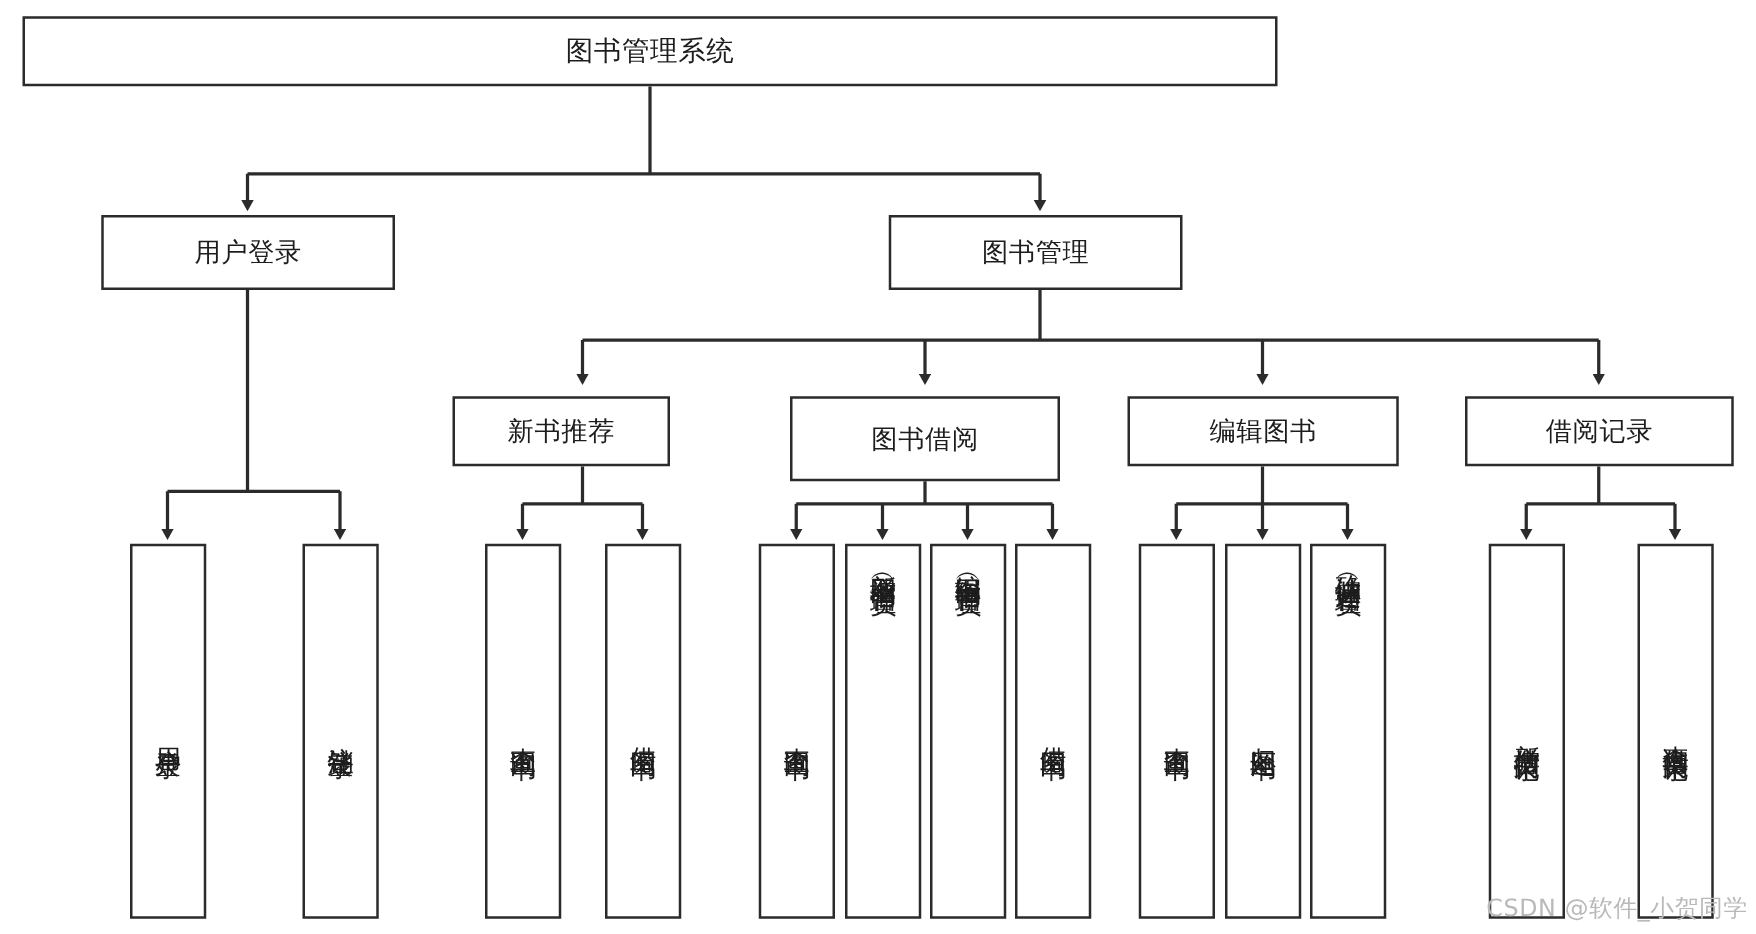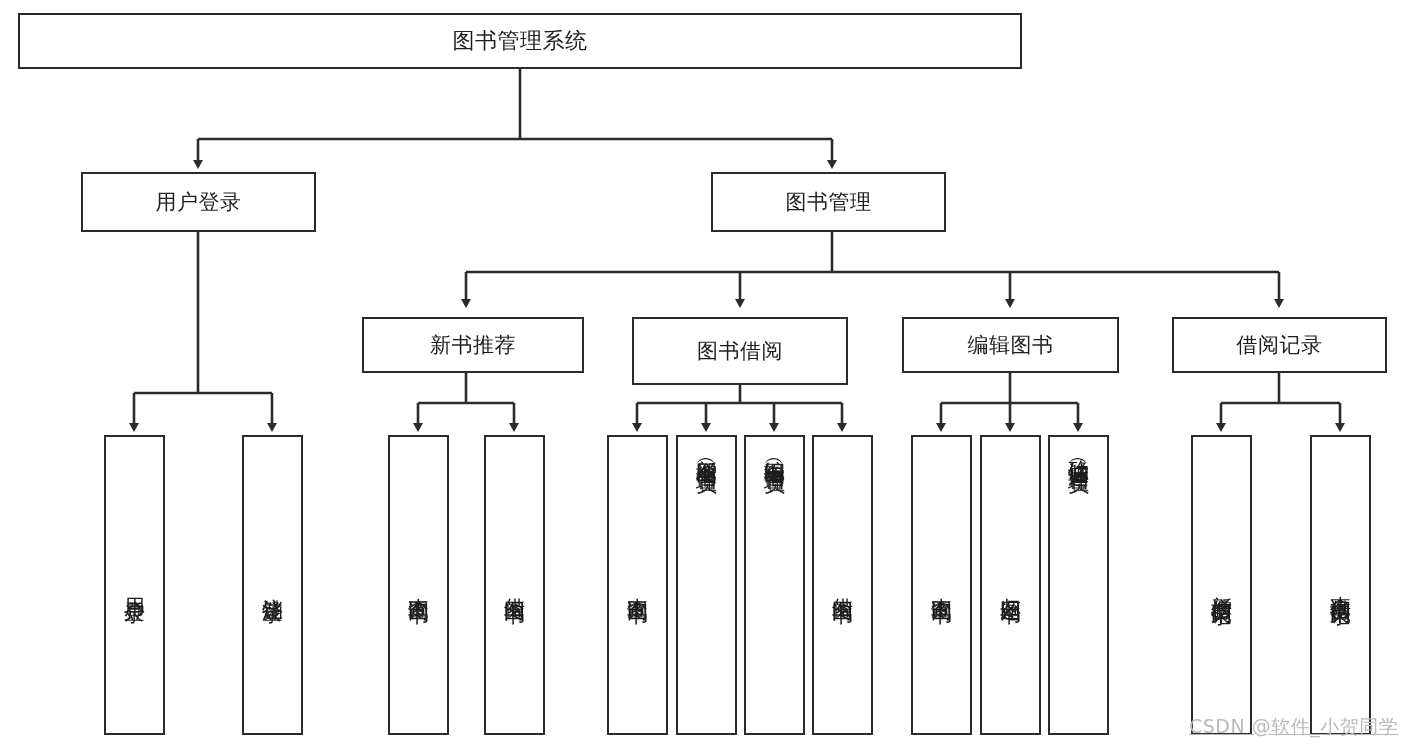--- a/index.html
+++ b/index.html
@@ -66,21 +66,20 @@
   .node.vert.centered {
     align-items: center;
     padding-top: 0;
   }
   .watermark {
     position: absolute;
     font-size: 19px;
     color: #b9b9b9;
     white-space: nowrap;
     letter-spacing: 0.5px;
-    text-decoration: underline;
   }
 </style>
 </head>
 <body>
 
 <div id="canvas">
 
   <svg class="connectors" viewBox="0 0 1405 747" xmlns="http://www.w3.org/2000/svg">
     <defs>
       <marker id="arrow" markerWidth="9" markerHeight="10" refX="1" refY="5" orient="auto" markerUnits="userSpaceOnUse">
@@ -136,21 +135,21 @@
   </div>
 
   <div class="node horiz" style="left:81px; top:172px; width:235px; height:60px;">
     <span class="label">用户登录</span>
   </div>
 
   <div class="node horiz" style="left:711px; top:172px; width:235px; height:60px;">
     <span class="label">图书管理</span>
   </div>
 
-  <div class="node horiz" style="left:362px; top:317px; width:222px; height:56px;">
+  <div class="node horiz" style="left:362px; top:317px; width:174px; height:56px;">
     <span class="label">新书推荐</span>
   </div>
 
   <div class="node horiz" style="left:632px; top:317px; width:216px; height:68px;">
     <span class="label">图书借阅</span>
   </div>
 
   <div class="node horiz" style="left:902px; top:317px; width:217px; height:56px;">
     <span class="label">编辑图书</span>
   </div>

